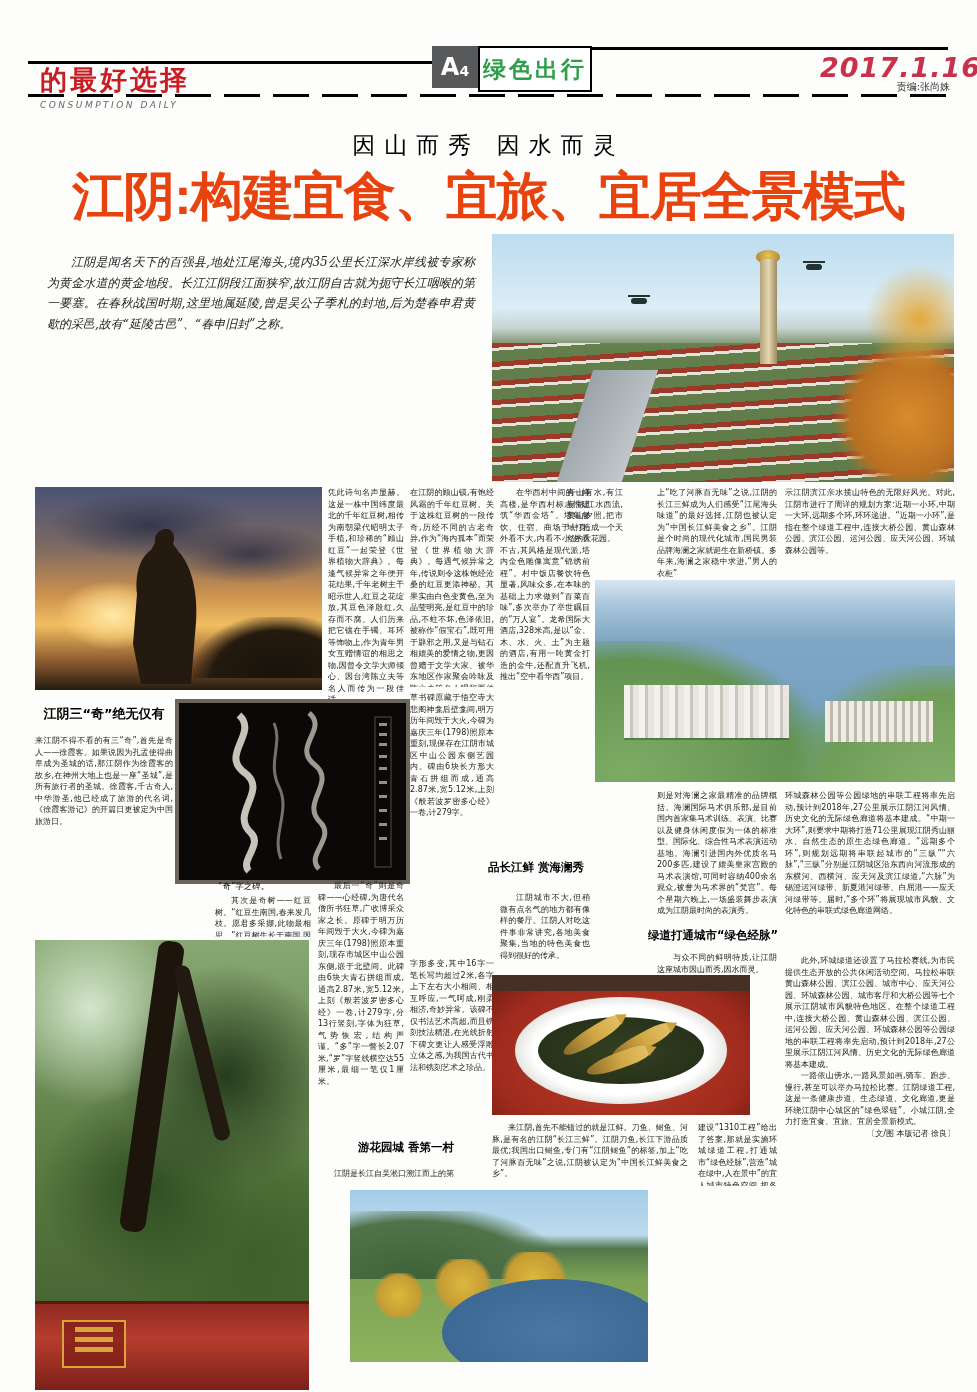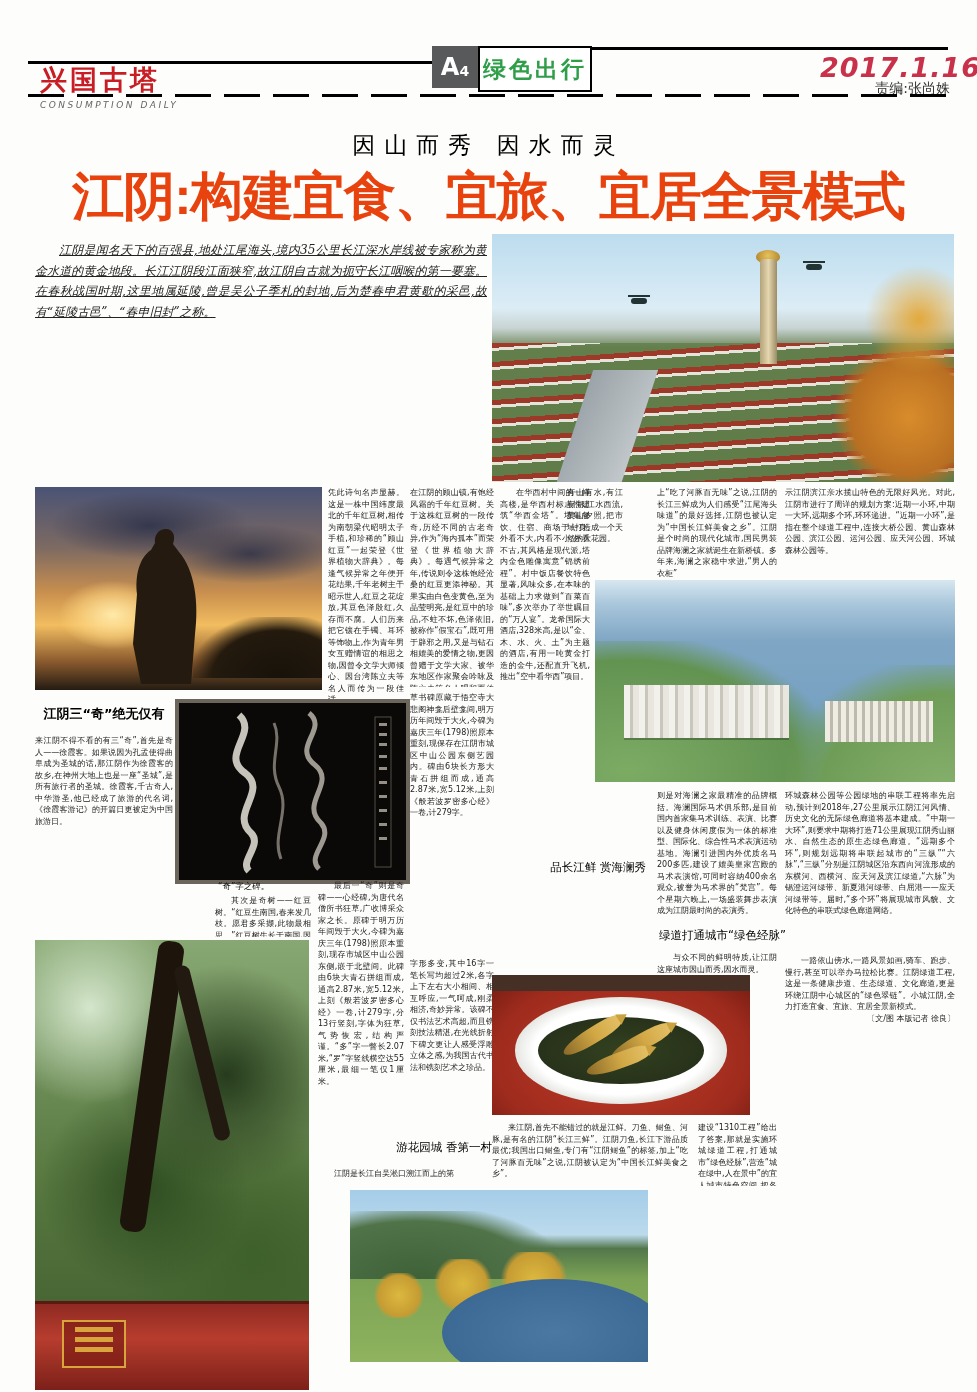--- a/index.html
+++ b/index.html
@@ -10,32 +10,32 @@
   .rule{background:#000;}
   .dashed{height:3px;background:repeating-linear-gradient(90deg,#000 0 36px,transparent 36px 49px);}
   #masthead-cn{font-family:"DejaVu Serif",serif;font-weight:bold;font-size:27px;color:#c81d24;letter-spacing:3px;}
   #masthead-en{font-size:9px;color:#666;font-style:italic;letter-spacing:2.5px;margin-top:2px;}
   #page-badge{width:46px;height:42px;background:#58595b;color:#fff;display:flex;align-items:center;justify-content:center;
       font-size:24px;font-weight:bold;}
   #page-badge .sub{font-size:14px;margin-top:8px;}
   #section-box{width:110px;height:42px;border:2px solid #000;background:#fff;display:flex;align-items:center;justify-content:center;}
   #section-box span{color:#2f9e49;font-size:23px;font-weight:bold;letter-spacing:3px;}
   #date{color:#c93049;font-size:27px;font-weight:bold;font-style:italic;letter-spacing:1px;}
-  #editor{font-size:14px;color:#333;}
+  #editor{font-size:10px;color:#333;}
   
   #kicker{width:100%;text-align:center;font-size:23px;color:#000;letter-spacing:9px;font-weight:500;}
   #headline{width:100%;text-align:center;font-size:52px;font-weight:900;color:#e8430e;letter-spacing:-1px;
       font-family:"Liberation Sans","DejaVu Sans",sans-serif;white-space:nowrap;}
   .lead{font-family:"DejaVu Serif",serif;font-style:italic;font-size:12px;line-height:20.5px;text-align:justify;overflow:hidden;}
-  .lead p{margin:0;text-indent:2em;text-decoration:underline;}
+  .lead p{margin:12px;text-indent:2em;}
   
   .col{font-size:8px;line-height:11.5px;text-align:justify;color:#1c1c1c;overflow:hidden;}
   .col p{margin:0;text-indent:2em;}
   .h2{font-size:13px;font-weight:bold;text-align:center;color:#000;}
-  .h3{font-size:11.5px;font-weight:normal;text-align:right;color:#000;}
+  .h3{font-size:11.5px;font-weight:bold;text-align:left;color:#000;}
   .cap{font-size:8.5px;color:#111;}
   
   .photo{overflow:hidden;}
   .ph-layer{position:absolute;}
   
   #ph-city{background:linear-gradient(180deg,#bcdcee 0%,#dcedf6 30%,#c8d3d2 38%,#6c8657 46%,#5d7a4a 100%);}
   #ph-city .blocks{left:0;right:0;top:44%;bottom:0;
      background:
        repeating-linear-gradient(176deg, rgba(166,44,32,.85) 0 5px, rgba(235,233,226,.95) 5px 8px, rgba(96,124,72,.75) 8px 19px);}
   #ph-city .road{left:18%;top:55%;width:14%;height:45%;background:linear-gradient(100deg,#9aa3a8,#c2c8cb);transform:skewX(-18deg);}
@@ -91,21 +91,21 @@
 </style>
 </head>
 <body>
 
 <div id="page">
 
   <div class="abs rule" style="left:28px;top:61px;width:404px;height:3px;"></div>
   <div class="abs rule" style="left:586px;top:47px;width:362px;height:3px;"></div>
 
   <div class="abs" style="left:40px;top:62px;">
-    <div id="masthead-cn">兴国古塔</div>
+    <div id="masthead-cn">的最好选择</div>
     <div id="masthead-en">CONSUMPTION DAILY</div>
   </div>
 
   <div class="abs" id="page-badge" style="left:432px;top:46px;">
     <span>A</span>
       <span class="sub">4</span>
   </div>
   <div class="abs" id="section-box" style="left:478px;top:46px;">
     <span>绿色出行</span>
   </div>
@@ -220,34 +220,38 @@
     <div class="ph-layer branch"></div>
     <div class="ph-layer planter"></div>
     <div class="ph-layer plaque">
         <i></i>
         <i></i>
         <i></i>
       </div>
   </div>
 
   <div class="abs h3" style="left:488px;top:860px;width:158px;">品长江鲜 赏海澜秀</div>
+  <div class="abs col" style="left:500px;top:892px;width:90px;height:76px;">
+    <p>江阴城市不大,但稍微有点名气的地方都有像样的餐厅。江阴人对吃这件事非常讲究,各地美食聚集,当地的特色美食也得到很好的传承。</p>
+  </div>
 
   <div class="abs col" style="left:657px;top:790px;width:120px;height:130px;">
     <p style="text-indent:0;">则是对海澜之家最精准的品牌概括。海澜国际马术俱乐部,是目前国内首家集马术训练、表演、比赛以及健身休闲度假为一体的标准型、国际化、综合性马术表演运动基地。海澜引进国内外优质名马200多匹,建设了媲美皇家宫殿的马术表演馆,可同时容纳400余名观众,被誉为马术界的“梵宫”。每个星期六晚上,一场盛装舞步表演成为江阴最时尚的表演秀。</p>
   </div>
 
   <div class="abs h3" style="left:648px;top:928px;width:138px;">绿道打通城市“绿色经脉”</div>
   <div class="abs col" style="left:657px;top:952px;width:120px;height:23px;">
     <p>与众不同的鲜明特质,让江阴这座城市因山而秀,因水而灵。</p>
   </div>
 
   <div class="abs col" style="left:785px;top:790px;width:170px;height:162px;">
     <p style="text-indent:0;">环城森林公园等公园绿地的串联工程将率先启动,预计到2018年,27公里展示江阴江河风情、历史文化的无际绿色廊道将基本建成。“中期一大环”,则要求中期将打造71公里展现江阴秀山丽水、自然生态的原生态绿色廊道。“远期多个环”,则规划远期将串联起城市的“三纵”“六脉”,“三纵”分别是江阴城区沿东西向河流形成的东横河、西横河、应天河及滨江绿道,“六脉”为锡澄运河绿带、新夏港河绿带、白屈港——应天河绿带等。届时,“多个环”将展现城市风貌、文化特色的串联式绿色廊道网络。</p>
   </div>
   <div class="abs col" style="left:785px;top:955px;width:170px;height:230px;">
+    <p>此外,环城绿道还设置了马拉松赛线,为市民提供生态开放的公共休闲活动空间。马拉松串联黄山森林公园、滨江公园、城市中心、应天河公园、环城森林公园、城市客厅和大桥公园等七个展示江阴城市风貌特色地区。在整个绿道工程中,连接大桥公园、黄山森林公园、滨江公园、运河公园、应天河公园、环城森林公园等公园绿地的串联工程将率先启动,预计到2018年,27公里展示江阴江河风情、历史文化的无际绿色廊道将基本建成。</p>
     <p>一路依山傍水,一路风景如画,骑车、跑步、慢行,甚至可以举办马拉松比赛。江阴绿道工程,这是一条健康步道、生态绿道、文化廊道,更是环绕江阴中心城区的“绿色翠链”。小城江阴,全力打造宜食、宜旅、宜居全景新模式。</p>
     <p style="text-align:right;text-indent:0;">〔文/图 本版记者 徐良〕</p>
   </div>
 
   <div class="abs photo" id="ph-dish" style="left:492px;top:975px;width:258px;height:140px;">
     <div class="ph-layer tabletop"></div>
     <div class="ph-layer plate"></div>
     <div class="ph-layer greens"></div>
     <div class="fish" style="left:26%;top:38%;transform:rotate(-32deg);"></div>
     <div class="fish" style="left:45%;top:42%;transform:rotate(-28deg);"></div>

